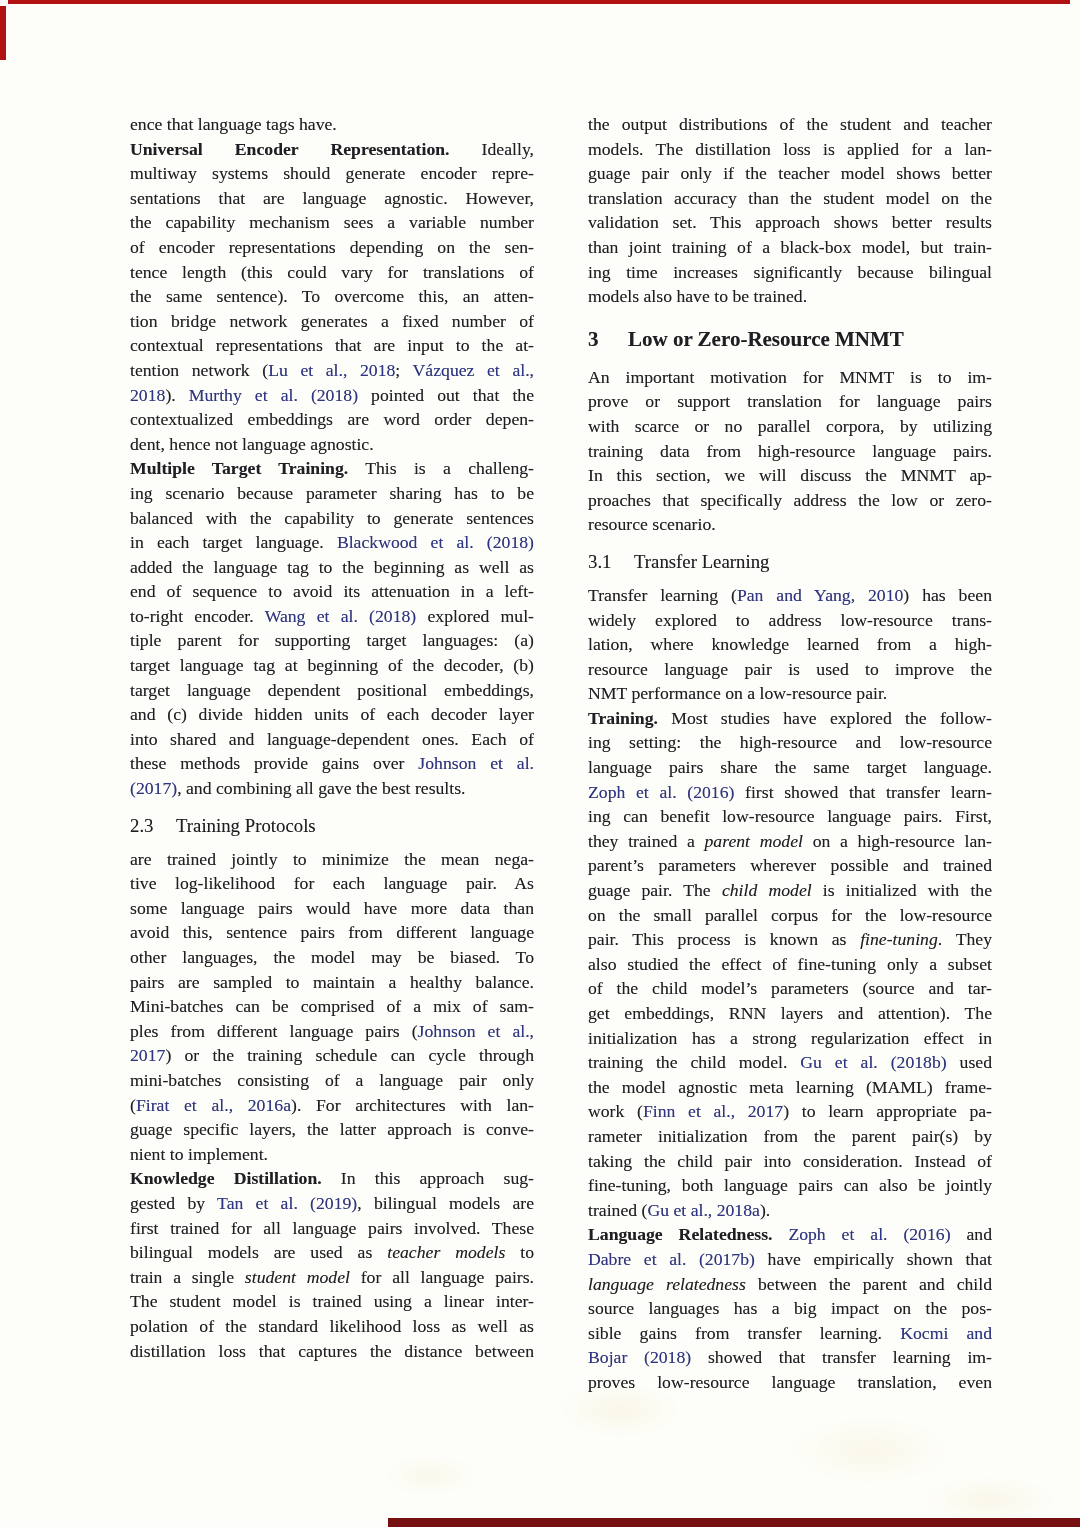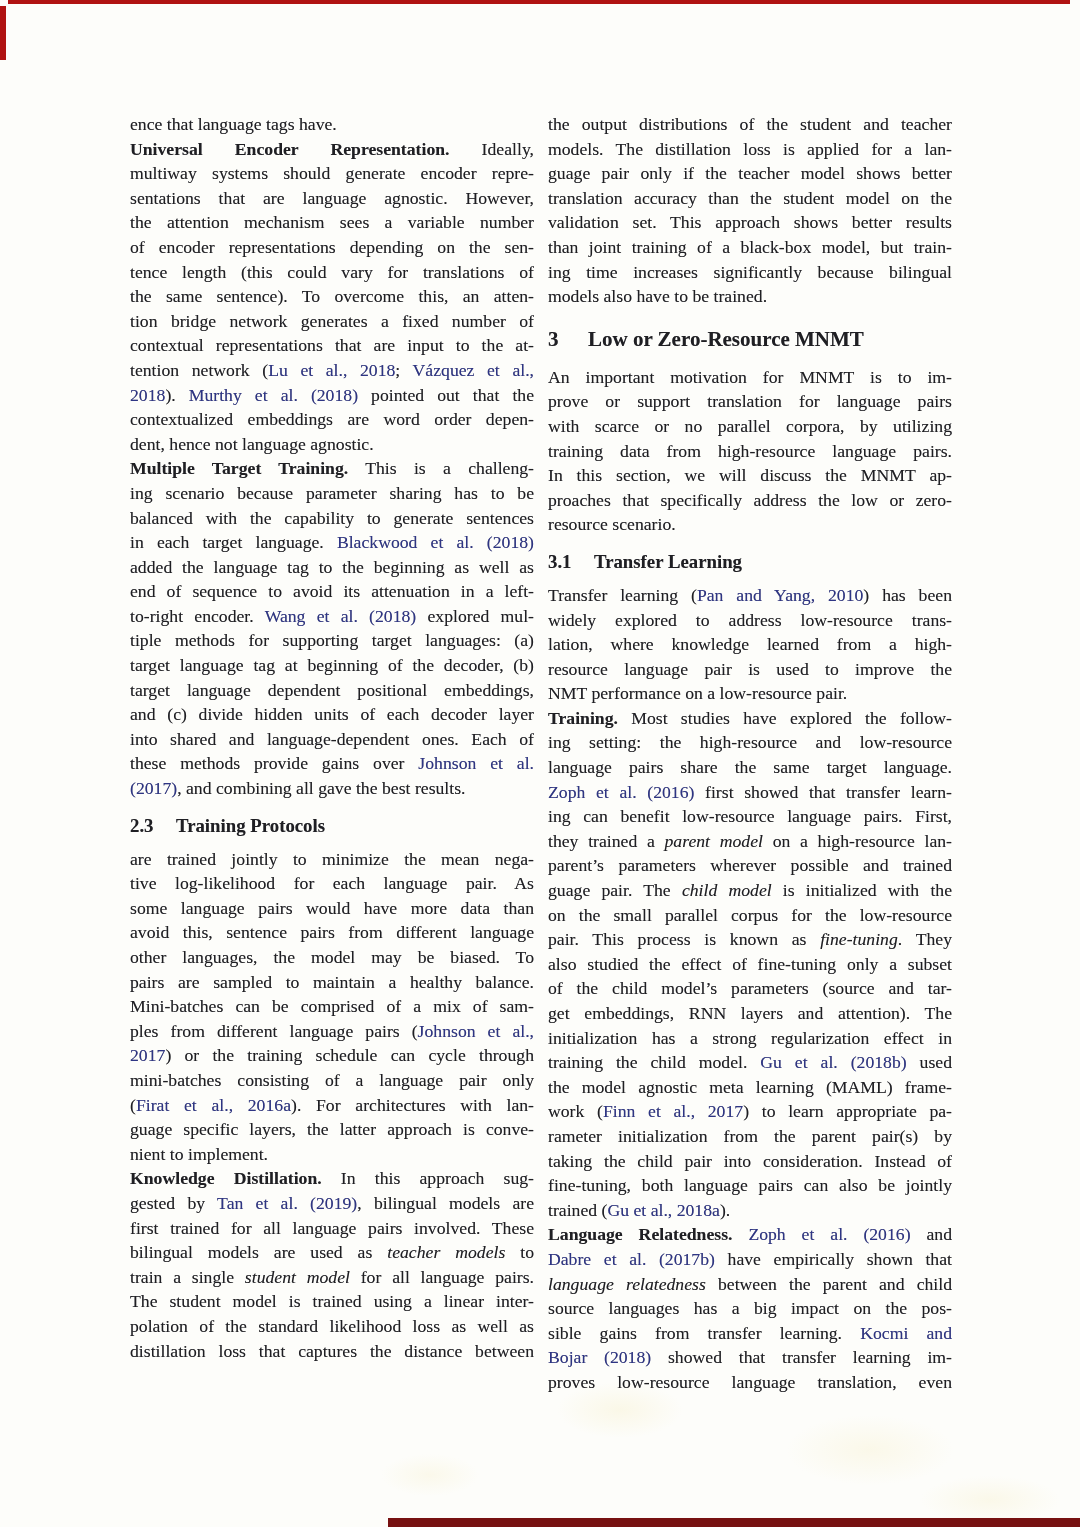--- a/index.html
+++ b/index.html
@@ -18,72 +18,72 @@
       radial-gradient(ellipse 70px 30px at 430px 1475px, rgba(248,243,216,0.45), rgba(248,243,216,0) 70%),
       radial-gradient(ellipse 100px 35px at 990px 1500px, rgba(248,243,216,0.5), rgba(248,243,216,0) 70%);
   }
   .artifact { position:absolute; }
   .top-line   { left:8px;   top:0;      width:1062px; height:4px;  background:var(--red-edge,#b01212); }
   .left-bar   { left:0;     top:6px;    width:6px;    height:54px; background:var(--red-edge,#b01212); }
   .bottom-bar { left:388px; top:1518px; width:692px;  height:9px;  background:var(--red-bar,#771111); }
 
   .col { position:absolute; top:112px; width:404px; }
   .col-left  { left:130px; }
-  .col-right { left:548px; }
+  .col-right { left:588px; }
 
   .line {
     font-size:17.7px; line-height:24.6px;
     white-space:nowrap;
     text-align:justify; text-align-last:justify;
     text-shadow: 0 0 0.45px rgba(20,20,30,0.4);
   }
   .line.end { text-align-last:left; }
 
   .bold { font-weight:bold; }
   .ital { font-style:italic; }
   .cite { color: var(--cite-col, #2e3585); }
 
-  .h2 { margin:13px 0 9px 0; font-weight:bold; font-size:18.8px; line-height:24px;
+  .h2 { margin:13px 0 9px 0; font-weight:normal; font-size:18.8px; line-height:24px;
         text-shadow: 0 0 0.45px rgba(20,20,30,0.4); }
   .h1 { margin:17px 0 13px 0; font-weight:bold; font-size:21px; line-height:26px;
         text-shadow: 0 0 0.45px rgba(20,20,30,0.4); }
   .h2 .hnum { display:inline-block; min-width:46px; }
   .h1 .hnum { display:inline-block; min-width:40px; }
 </style>
 </head>
 <body>
 
 <div class="page">
   <div class="scan-blobs"></div>
   <div class="artifact top-line"></div>
   <div class="artifact left-bar"></div>
   <div class="artifact bottom-bar"></div>
   <div class="col col-left" id="col0">
       <div class="line end"><span>ence that language tags have.</span></div>
       <div class="line"><span class="bold">Universal Encoder Representation.</span><span> Ideally,</span></div>
       <div class="line"><span>multiway systems should generate encoder repre-</span></div>
       <div class="line"><span>sentations that are language agnostic. However,</span></div>
-      <div class="line"><span>the attention mechanism sees a variable number</span></div>
+      <div class="line"><span>the capability mechanism sees a variable number</span></div>
       <div class="line"><span>of encoder representations depending on the sen-</span></div>
       <div class="line"><span>tence length (this could vary for translations of</span></div>
       <div class="line"><span>the same sentence). To overcome this, an atten-</span></div>
       <div class="line"><span>tion bridge network generates a fixed number of</span></div>
       <div class="line"><span>contextual representations that are input to the at-</span></div>
       <div class="line"><span>tention network (</span><span class="cite">Lu et al., 2018</span><span>; </span><span class="cite">Vázquez et al.,</span></div>
       <div class="line"><span class="cite">2018</span><span>). </span><span class="cite">Murthy et al. (2018)</span><span> pointed out that the</span></div>
       <div class="line"><span>contextualized embeddings are word order depen-</span></div>
       <div class="line end"><span>dent, hence not language agnostic.</span></div>
       <div class="line"><span class="bold">Multiple Target Training.</span><span> This is a challeng-</span></div>
       <div class="line"><span>ing scenario because parameter sharing has to be</span></div>
       <div class="line"><span>balanced with the capability to generate sentences</span></div>
       <div class="line"><span>in each target language. </span><span class="cite">Blackwood et al. (2018)</span></div>
       <div class="line"><span>added the language tag to the beginning as well as</span></div>
       <div class="line"><span>end of sequence to avoid its attenuation in a left-</span></div>
       <div class="line"><span>to-right encoder. </span><span class="cite">Wang et al. (2018)</span><span> explored mul-</span></div>
-      <div class="line"><span>tiple methods for supporting target languages: (a)</span></div>
+      <div class="line"><span>tiple parent for supporting target languages: (a)</span></div>
       <div class="line"><span>target language tag at beginning of the decoder, (b)</span></div>
       <div class="line"><span>target language dependent positional embeddings,</span></div>
       <div class="line"><span>and (c) divide hidden units of each decoder layer</span></div>
       <div class="line"><span>into shared and language-dependent ones. Each of</span></div>
       <div class="line"><span>these methods provide gains over </span><span class="cite">Johnson et al.</span></div>
       <div class="line end"><span class="cite">(2017)</span><span>, and combining all gave the best results.</span></div>
       <div class="h2"><span class="hnum">2.3</span><span>Training Protocols</span></div>
       <div class="line"><span>are trained jointly to minimize the mean nega-</span></div>
       <div class="line"><span>tive log-likelihood for each language pair. As</span></div>
       <div class="line"><span>some language pairs would have more data than</span></div>

